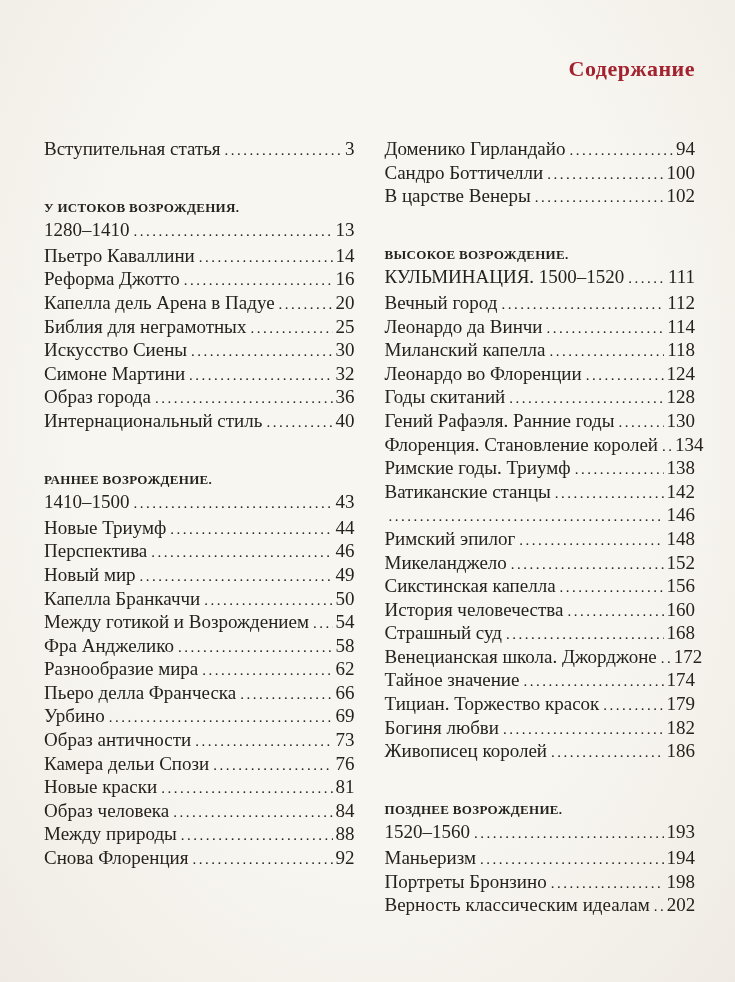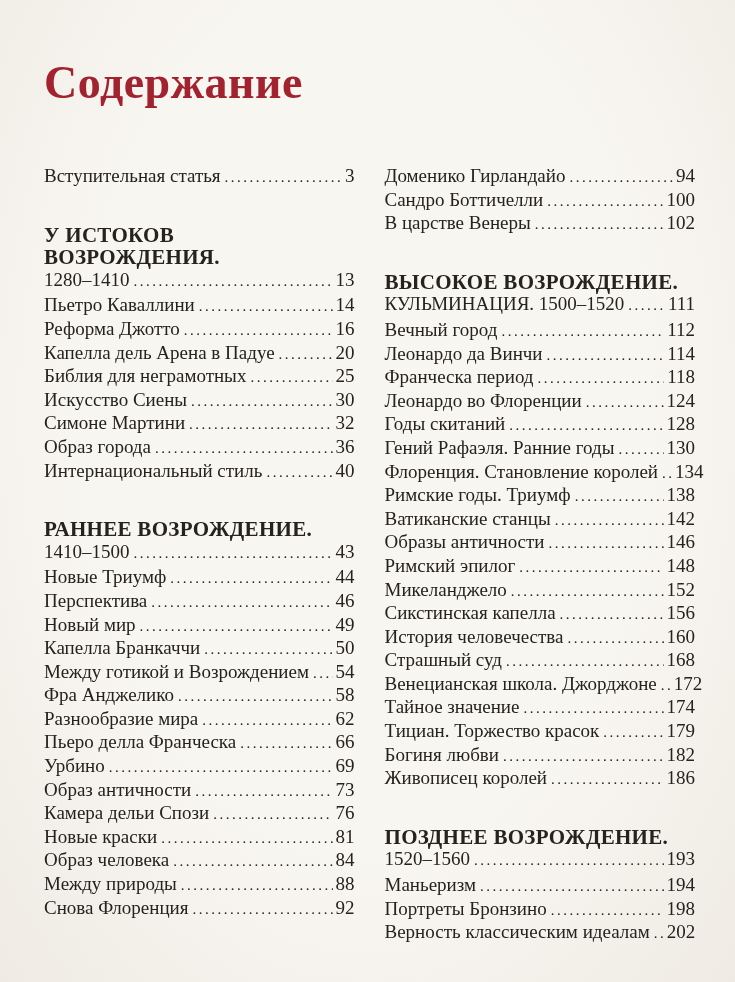--- a/index.html
+++ b/index.html
@@ -13,22 +13,22 @@
     color: var(--text-color, #26221e);
   }
   .page {
     width: 735px;
     height: 982px;
     padding: 56px 40px 0 44px;
     background: radial-gradient(ellipse at 50% 42%, var(--page-bg, #f8f6f1) 55%, #efebe4 100%);
   }
   .title {
     margin: 0 0 56px 0;
-    text-align: left;
-    font-size: 46px;
+    text-align: right;
+    font-size: 22px;
     font-weight: bold;
     letter-spacing: 0.5px;
     color: var(--title-color, #a2232f);
   }
   .columns {
     display: flex;
     gap: 30px;
   }
   .col { flex: 1; min-width: 0; }
 
@@ -51,21 +51,21 @@
     letter-spacing: 2.5px;
     font-size: 15px;
   }
   .toc-page { white-space: nowrap; }
 
   .toc-section {
     margin-top: 35px;
     font-weight: bold;
   }
   .toc-section .heading-line1 {
-    font-size: 21px;
+    font-size: 13px;
     line-height: 22.6px;
     letter-spacing: 0.3px;
   }
   .toc-section .toc-row { font-weight: normal; }
   .toc-section + .toc-entries { margin-top: 2px; }
 </style>
 </head>
 <body>
 
 <div class="page">
@@ -246,21 +246,21 @@
             <span class="toc-label">Вечный город</span>
             <span class="toc-dots"></span>
             <span class="toc-page">112</span>
           </div>
           <div class="toc-row">
             <span class="toc-label">Леонардо да Винчи</span>
             <span class="toc-dots"></span>
             <span class="toc-page">114</span>
           </div>
           <div class="toc-row">
-            <span class="toc-label">Франческа период</span>
+            <span class="toc-label">Миланский капелла</span>
             <span class="toc-dots"></span>
             <span class="toc-page">118</span>
           </div>
           <div class="toc-row">
             <span class="toc-label">Леонардо во Флоренции</span>
             <span class="toc-dots"></span>
             <span class="toc-page">124</span>
           </div>
           <div class="toc-row">
             <span class="toc-label">Годы скитаний</span>
@@ -281,21 +281,20 @@
             <span class="toc-label">Римские годы. Триумф</span>
             <span class="toc-dots"></span>
             <span class="toc-page">138</span>
           </div>
           <div class="toc-row">
             <span class="toc-label">Ватиканские станцы</span>
             <span class="toc-dots"></span>
             <span class="toc-page">142</span>
           </div>
           <div class="toc-row">
-            <span class="toc-label">Образы античности</span>
             <span class="toc-dots"></span>
             <span class="toc-page">146</span>
           </div>
           <div class="toc-row">
             <span class="toc-label">Римский эпилог</span>
             <span class="toc-dots"></span>
             <span class="toc-page">148</span>
           </div>
           <div class="toc-row">
             <span class="toc-label">Микеланджело</span>

